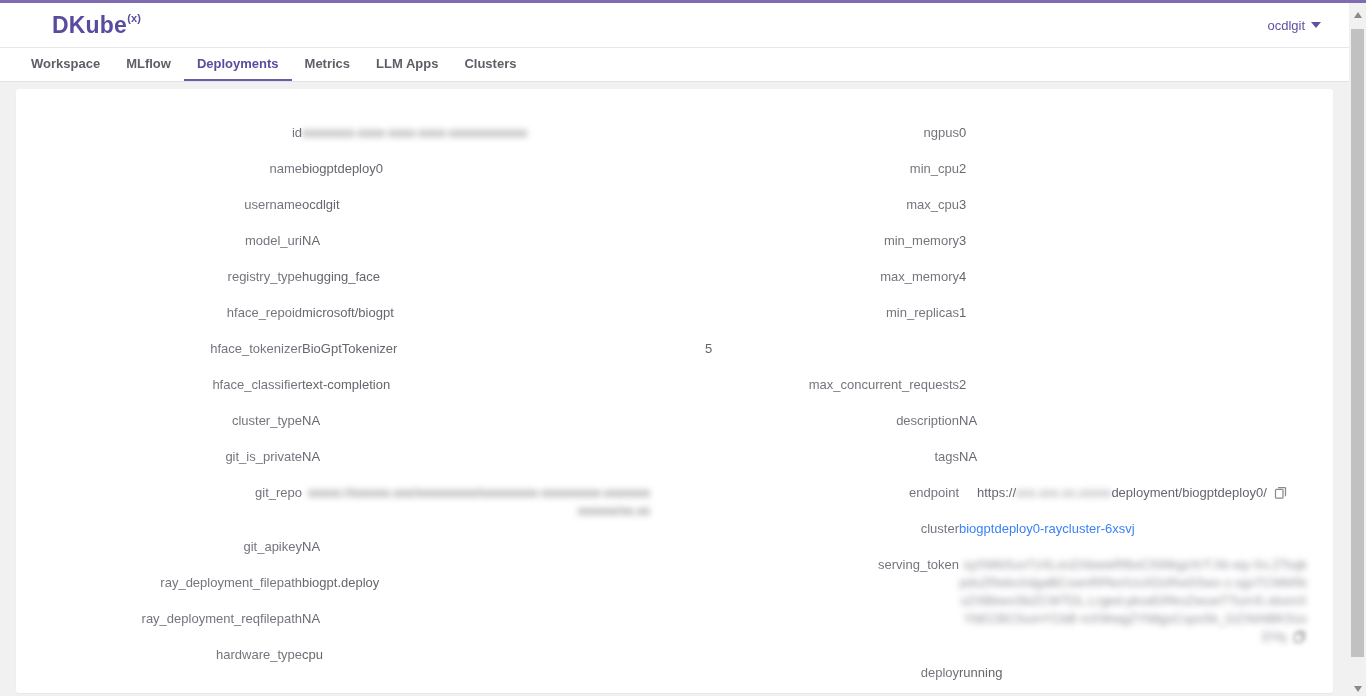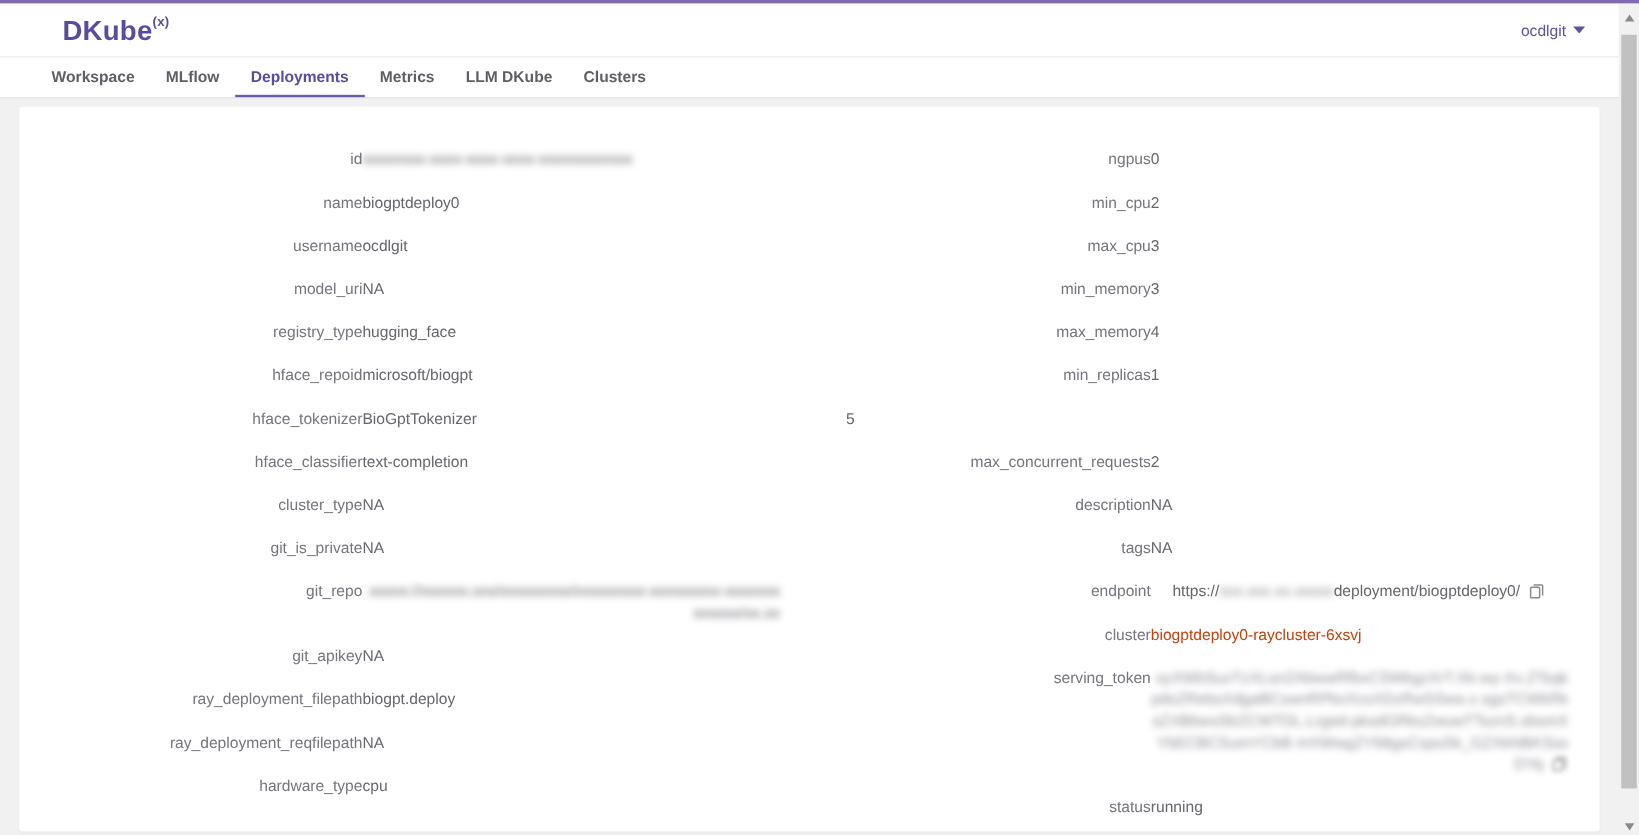--- a/index.html
+++ b/index.html
@@ -14,38 +14,38 @@
   .header { height:45px; background:#fff; border-bottom:1px solid #e8e8ea;
     display:flex; align-items:center; justify-content:space-between; padding:0 28px 0 25px; }
   .logo { font-size:23px; font-weight:bold; color:#5b4b9e; letter-spacing:.2px;margin-left:27px; }
   .logo sup { font-size:11px; font-weight:bold; position:relative; top:-2px; }
   .user-menu { display:flex; align-items:center; gap:6px; color:#5d51a3; font-size:13px; cursor:pointer; }
   .caret { width:0; height:0; border-left:5px solid transparent; border-right:5px solid transparent;
     border-top:6px solid #5d51a3; }
 
   
   .tabbar { height:34px; background:#fff; border-bottom:1px solid #e2e2e4;
-    display:flex; align-items:stretch; padding-left:30px; }
+    display:flex; align-items:stretch; padding-left:18px; }
   .tab { display:flex; align-items:center; padding:0 13px; font-size:13px; font-weight:700;
     color:#5e5f66; cursor:pointer; border-bottom:2px solid transparent; }
   .tab.active { color:#5b4b9e; border-bottom-color:#6a5ca8; }
 
   
   .main { padding:7px 0 0 16px; height:611px; }
   .card { background:#fff; width:1317px; height:604px; border-radius:3px;
     box-shadow:0 1px 2px rgba(0,0,0,.04); padding:26px 0 0 32px; display:flex; overflow:hidden; }
   .col { width:657px; flex-shrink:0;text-align:right; }
   .col.right { width:auto; flex:1; }
 
   .row { display:flex; padding:9px 0; }
   .row .label { width:254px; flex-shrink:0; font-size:13px; color:#75757e; line-height:18px; }
   .row .value { font-size:13px; color:#66666e; line-height:18px; max-width:348px; word-break:break-all; }
   .blur { filter:blur(3px); color:#8f8f98; user-select:none; }
   .nowrap { white-space:nowrap; word-break:normal;margin-left:18px; }
-  .link { color:#c2410c; text-decoration:none; cursor:pointer; }
+  .link { color:#3b82f6; text-decoration:none; cursor:pointer; }
   .token { line-height:19px; color:#8b88a0; }
   .copy-btn { display:inline-block; vertical-align:-3px; margin-left:6px; cursor:pointer; line-height:0; }
   .copy-btn.blurred { filter:blur(2px); }
 
   
   .scrollbar { position:absolute; top:0; right:-17px; width:17px; height:696px; background:#f1f1f1; }
   .scroll-arrow { position:absolute; left:0; width:17px; height:16px; display:flex;
     align-items:center; justify-content:center; cursor:pointer; }
   .scroll-arrow.up { top:4px; } .scroll-arrow.down { bottom:2px; }
   .tri-up { width:0; height:0; border-left:4px solid transparent; border-right:4px solid transparent;
@@ -68,21 +68,21 @@
       <span>ocdlgit</span>
       <span class="caret"></span>
     </div>
   </div>
 
   <div class="tabbar">
     <div class="tab">Workspace</div>
     <div class="tab">MLflow</div>
     <div class="tab active">Deployments</div>
     <div class="tab">Metrics</div>
-    <div class="tab">LLM DKube</div>
+    <div class="tab">LLM Apps</div>
     <div class="tab">Clusters</div>
   </div>
 
   <div class="main">
     <div class="card">
 
       <div class="col">
         <div class="row">
           <div class="label">id</div>
           <div class="value blur">xxxxxxxx-xxxx-xxxx-xxxx-xxxxxxxxxxxx</div>
@@ -203,21 +203,21 @@
 
         <div class="row">
           <div class="label">serving_token</div>
           <div class="value token"><span class="blur">xyXWbSuxTzXLsnZAbwwRfbxCSWkgzXrT.Xk-wy-Xx.ZTsqkpdsZRebsXdgaBCswnRPbxXzsXDzRwSSws-z.sgsTCWkRksZXBbwsSbZCWTDL.Lrged-pksdGRksZwuwTTsznS.sbsmXYbECBCSumYCbB mXWwgZYfdtgsCspsSk_GZXkNBKSssDYq</span><span class="copy-btn blurred"><svg width="15" height="15" viewBox="0 0 24 24">
                   <path d="M8 4 H19 a1 1 0 0 1 1 1 V18" fill="none" stroke="#8a8a8a" stroke-width="2"></path>
                   <rect x="4" y="7" width="12" height="14" rx="1.5" fill="none" stroke="#8a8a8a" stroke-width="2"></rect>
                 </svg></span></div>
         </div>
 
         <div class="row">
-          <div class="label">status</div>
+          <div class="label">deploy</div>
           <div class="value">running</div>
         </div>
       </div>
 
     </div>
   </div>
 
   <div class="scrollbar">
     <div class="scroll-arrow up">
         <span class="tri-up"></span>

